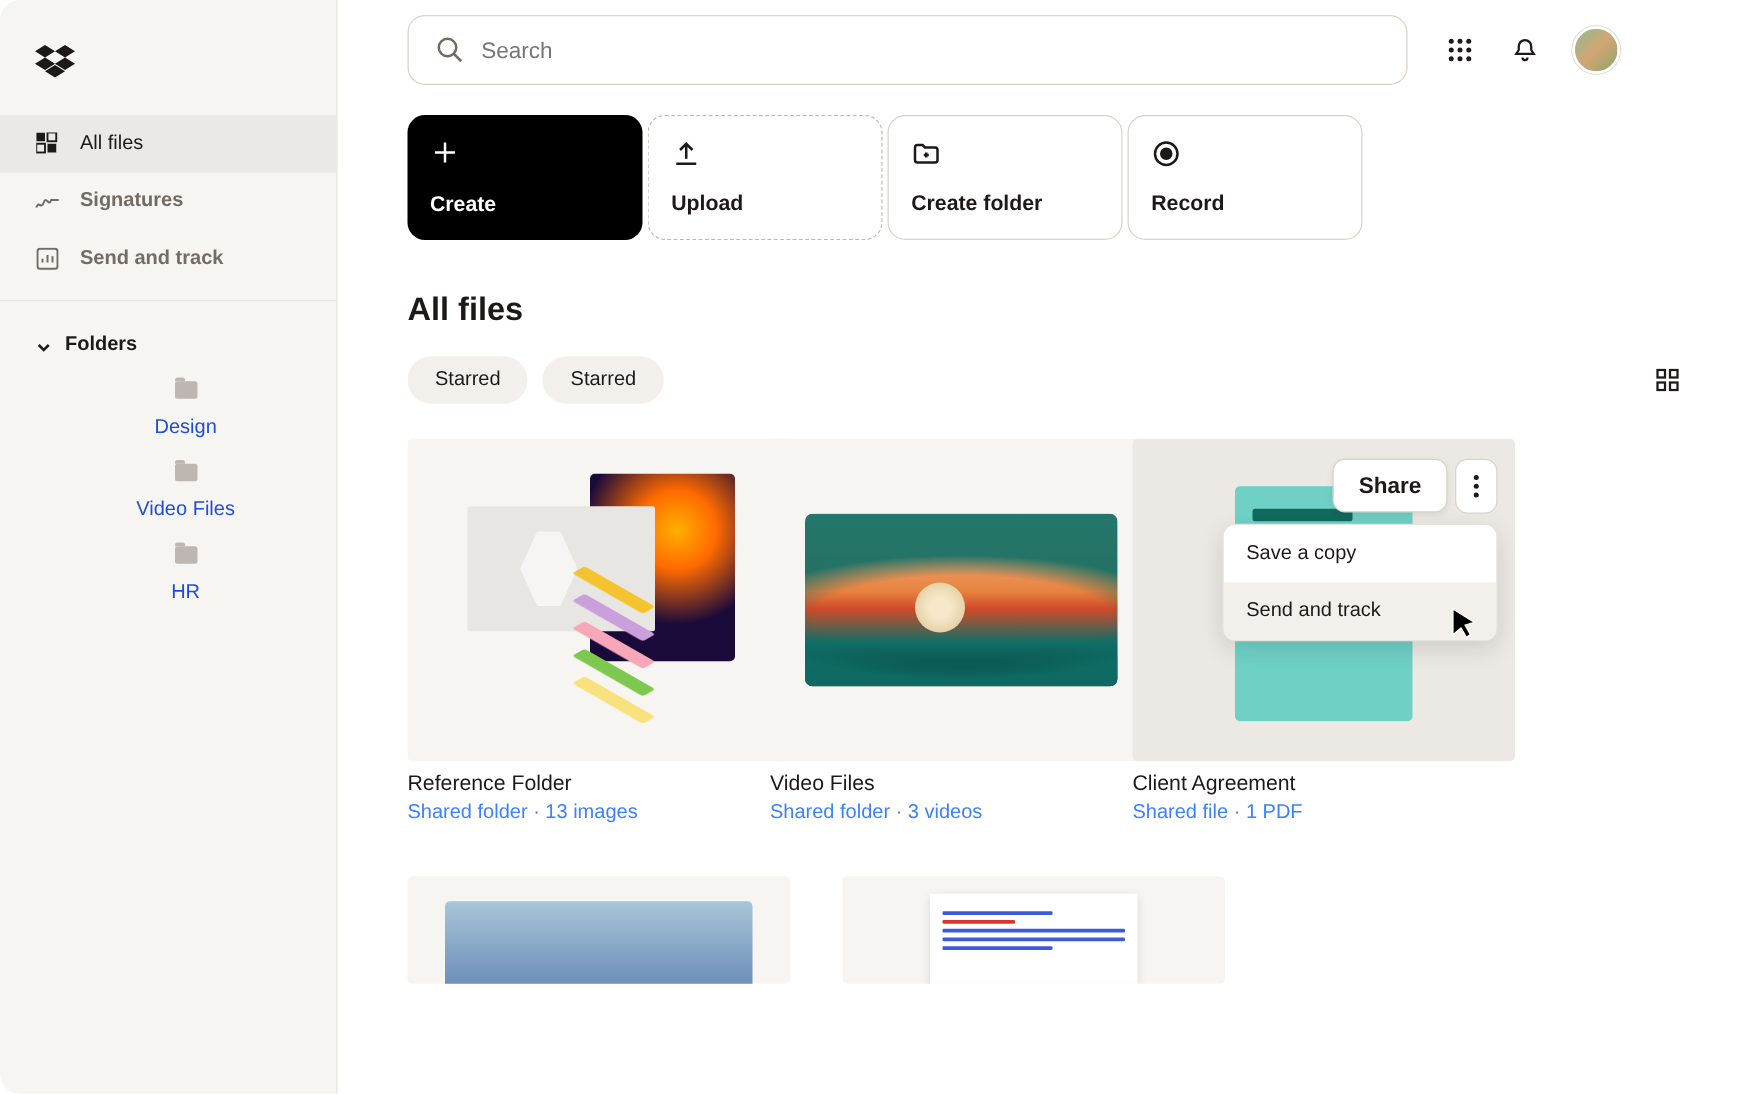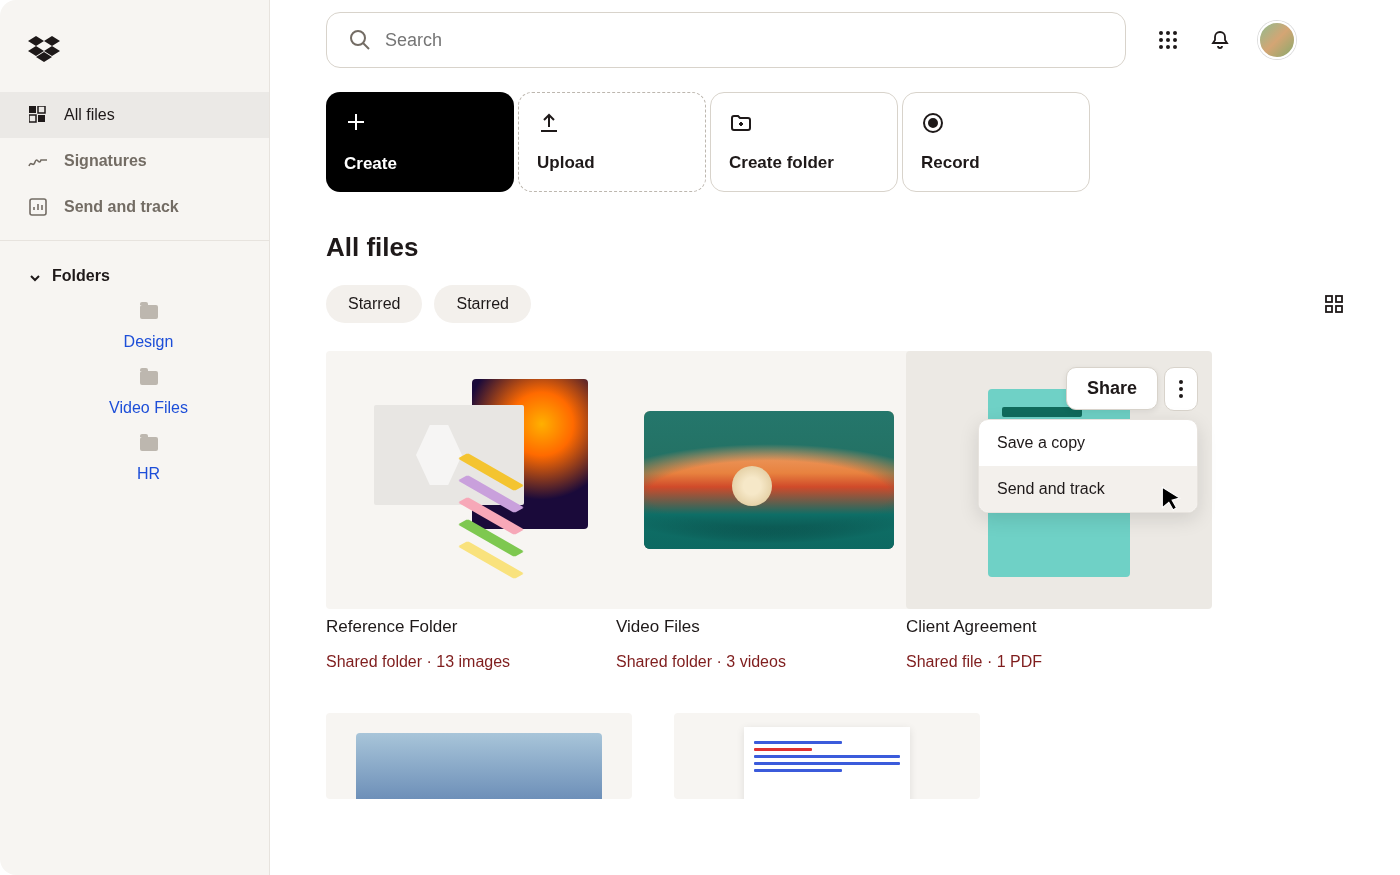--- a/index.html
+++ b/index.html
@@ -43,21 +43,21 @@
 .filters-row { display:flex; align-items:center; justify-content:space-between; margin-bottom: 28px; }
 .chips { display:flex; gap:12px; }
 .chip { padding:10px 22px; border-radius:999px; background:#f3f0ec; font-size:16px; color:#1e1919; cursor:pointer; }
 .grid-toggle { cursor:pointer; }
 
 
 .grid { display:flex; gap:42px; flex-wrap:wrap; }
 .card { width:248px; }
 .thumb { width:306px; height:258px; background:#f7f5f2; border-radius:4px; position:relative; overflow:visible; }
 .card-title { font-size:17px; margin-top:8px; color:#1e1919; }
-.card-meta { font-size:16px; color:#7f1d1d; margin-top:16px; }
+.card-meta { font-size:16px; color:#3b82f6; margin-top:4px; }
 
 
 .t1a { position:absolute; top:28px; right:44px; width:116px; height:150px; background: radial-gradient(circle at 60% 30%, #ffb000 0%, #ff6a00 25%, #1a0a3a 60%); border-radius:4px; }
 .t1b { position:absolute; top:54px; left:48px; width:150px; height:100px; background:#e8e6e3; border-radius:2px; }
 .t1b::after { content:""; position:absolute; top:20px; left:42px; width:46px; height:60px; background: #fff; clip-path: polygon(30% 0, 70% 0, 100% 50%, 70% 100%, 30% 100%, 0 50%); opacity:.6; }
 .t1c { position:absolute; bottom:20px; left:110px; width:110px; height:140px; }
 .stack { position:absolute; width:80px; height:14px; border-radius:3px; left:15px; transform: rotateX(55deg) rotateZ(45deg); }
 .s1{ background:#f4c430; bottom:110px;} .s2{background:#c9a0dc; bottom:88px;} .s3{background:#f7a8b8; bottom:66px;} .s4{background:#7ec850; bottom:44px;} .s5{background:#f9e27d; bottom:22px;}
 
 

